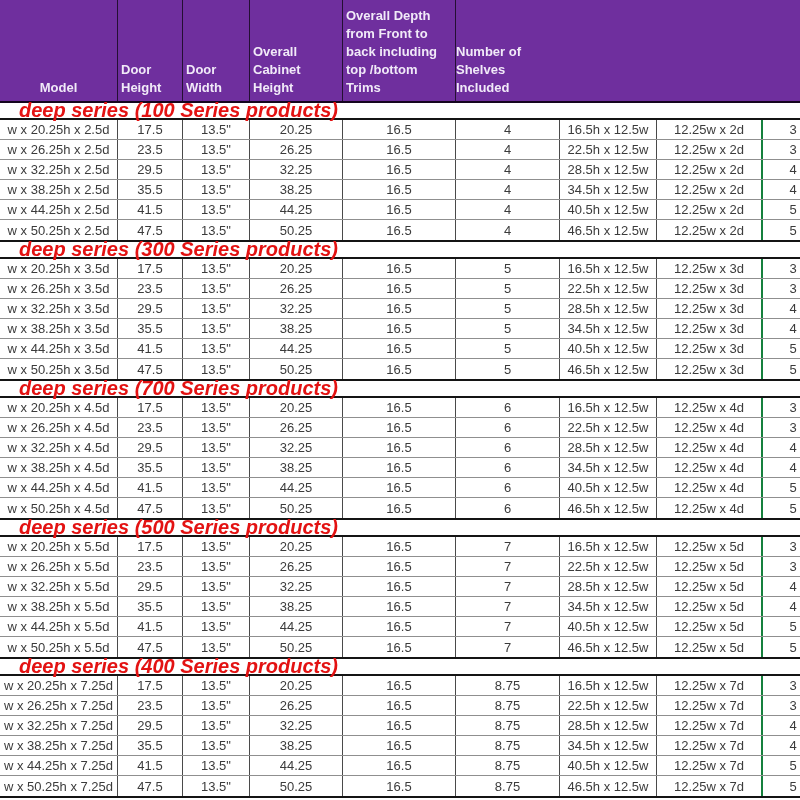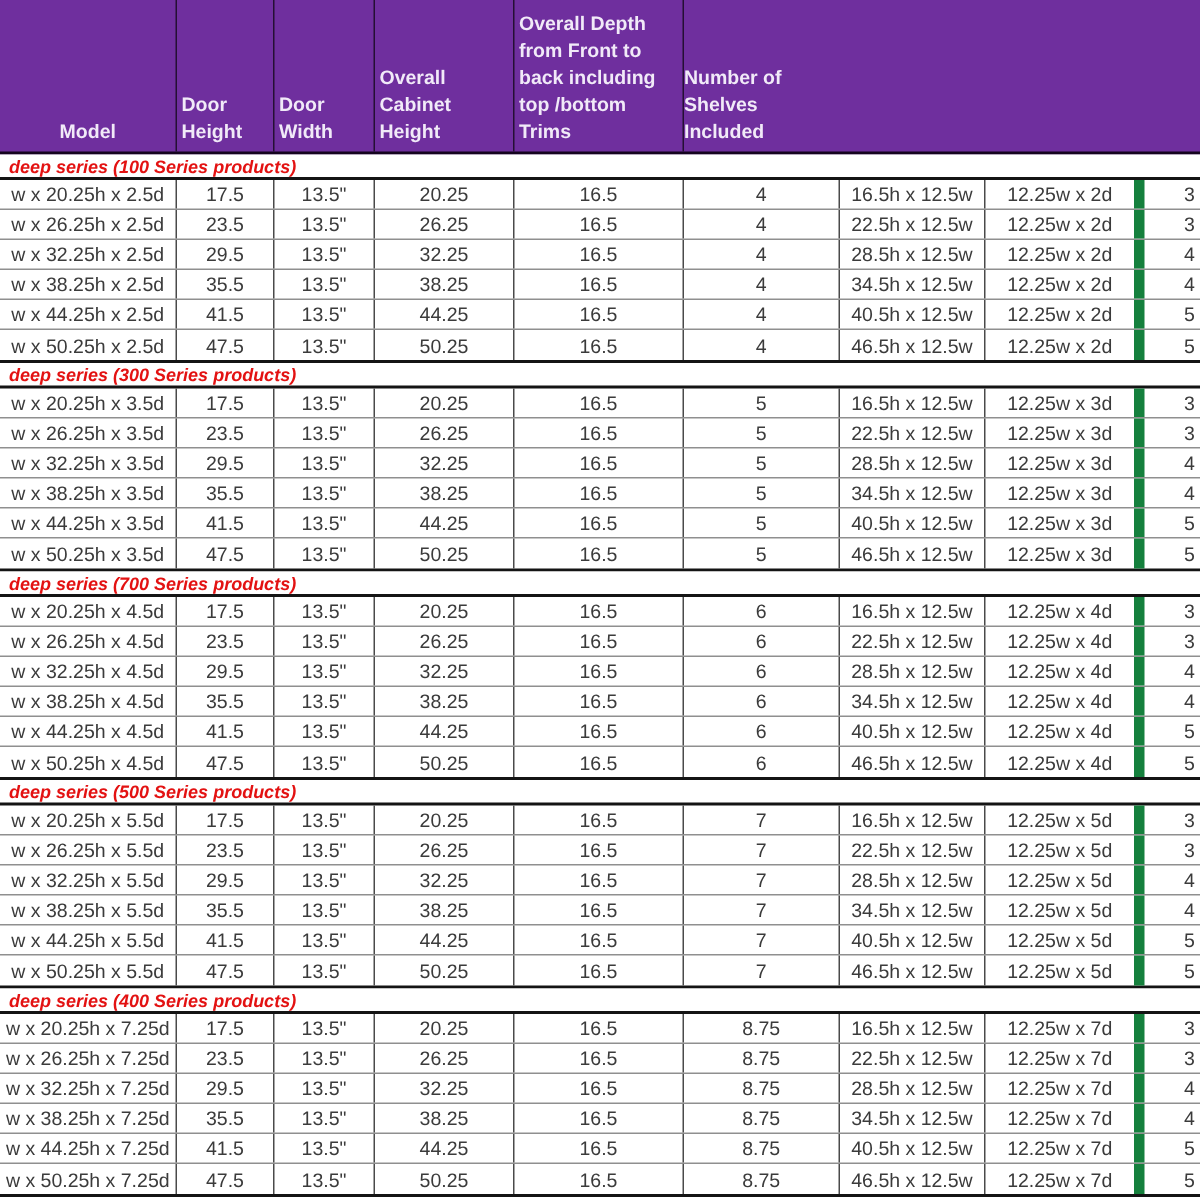--- a/index.html
+++ b/index.html
@@ -8,30 +8,30 @@
   .sheet { position:relative; width:823px; }
   .grid { display:grid; grid-template-columns:118px 65px 67px 93px 113px 104px 97px 106px 60px; }
   
   .header { height:103px; background:var(--header_bg,#6f2f9e); border-bottom:2px solid #15051f; }
   .hcell { display:flex; align-items:flex-end; justify-content:center; 
            color:var(--header_text,#f1eaf8); font-weight:bold; font-size:13px; line-height:18px;
            padding:2px 3px 4px; border-right:1px solid #240f33; overflow:hidden; }
   .hcell:last-child { border-right:none; padding-left:0; padding-right:0; }
   
   .title-row { height:15px; display:flex; align-items:center; background:#fff; }
-  .stitle { font-size:12px; font-weight:bold; font-style:italic;
-            color:var(--section_title_red,#e31212); white-space:nowrap; padding-left:6px; }
+  .stitle { font-size:20px; font-weight:bold; font-style:italic;
+            color:var(--section_title_red,#e31212); white-space:nowrap; padding-left:19px; }
   
   .block { border-top:2px solid #141414; border-bottom:2px solid #141414; }
   .row { height:20px; border-bottom:1px solid var(--row_line,#8f8f8f); }
   .block .row:last-child { border-bottom:none; }
   .cell { display:flex; align-items:center; justify-content:center;
           font-size:13px; color:#3b3b3b; white-space:nowrap; overflow:hidden;
           border-right:1px solid var(--grid_line,#4a4a4a); }
-  .cell.c7 { border-right:7px solid #15803d; }
+  .cell.c7 { border-right:2px solid #15803d; }
   .cell.c8 { border-right:none; }
 </style>
 </head>
 <body>
 
 <div class="sheet">
   <div class="grid header" id="hdr">
       <div class="hcell c0">Model</div>
       <div class="hcell c1">Door Height</div>
       <div class="hcell c2">Door Width</div>

